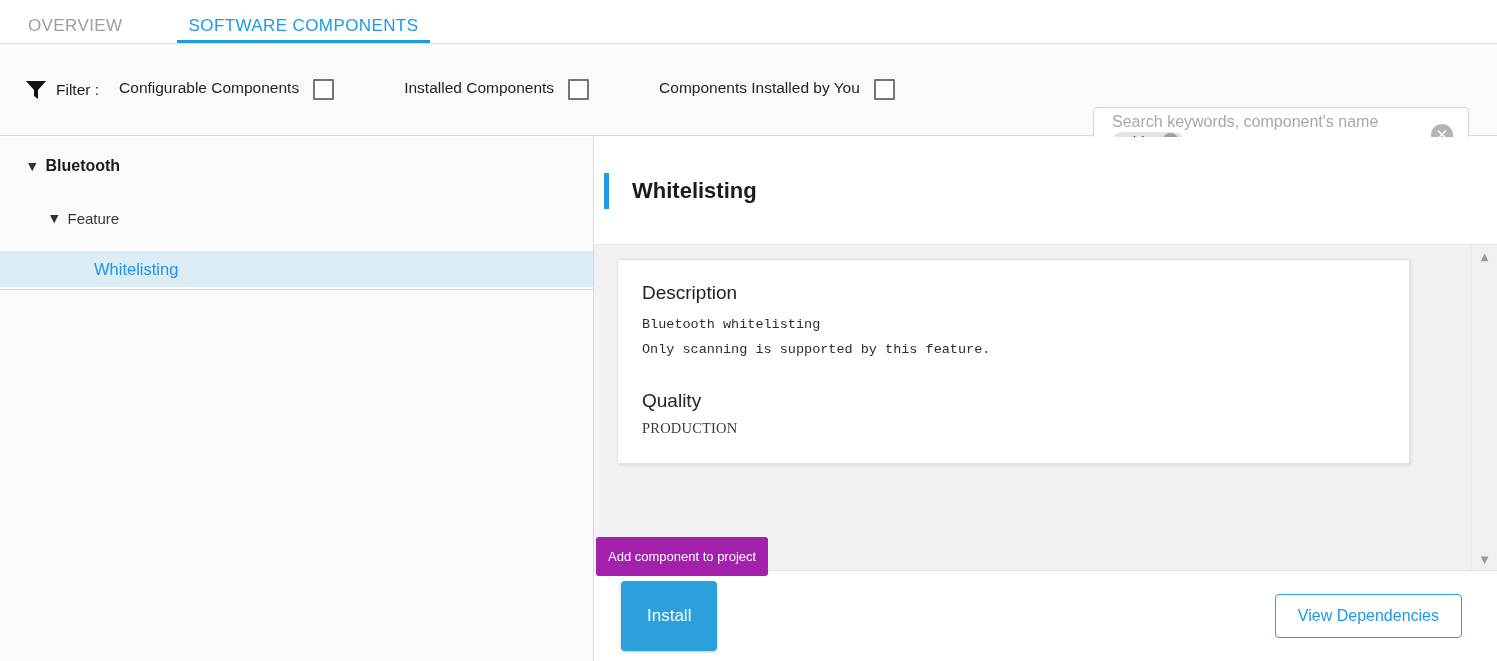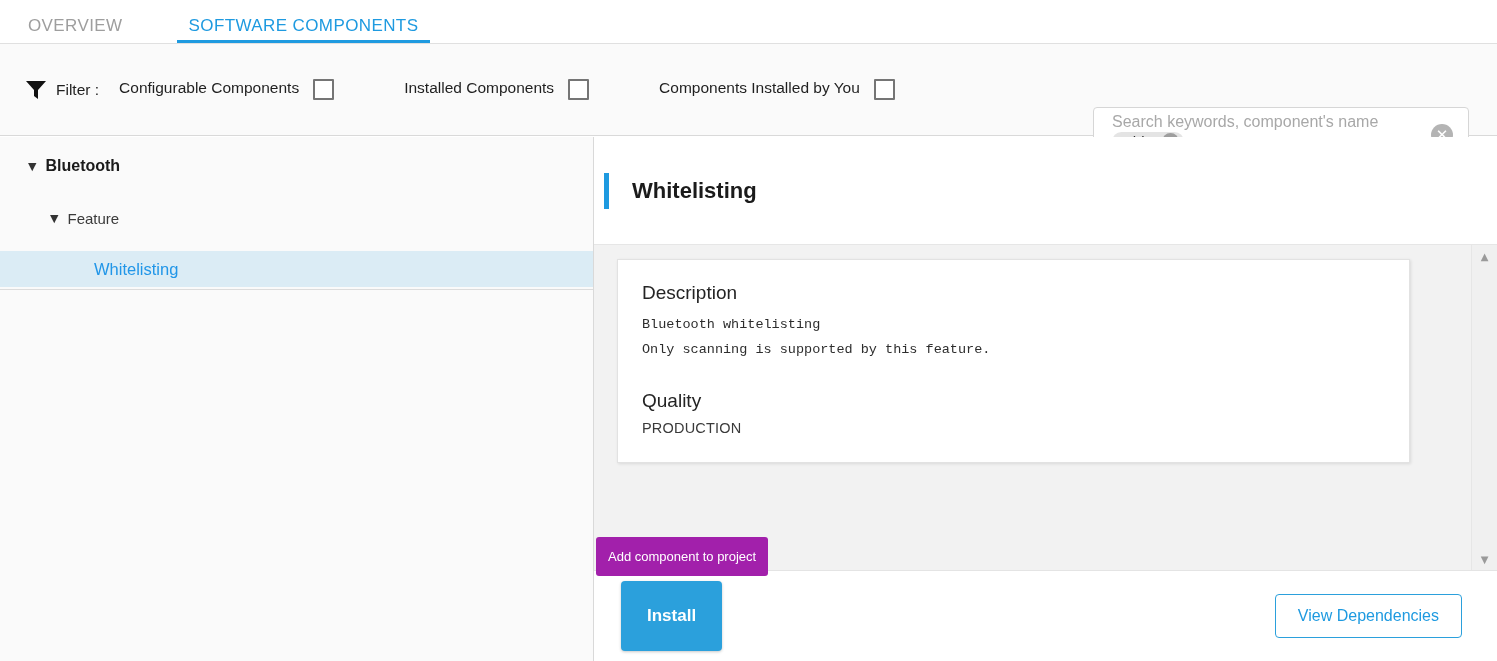--- a/index.html
+++ b/index.html
@@ -269,20 +269,21 @@
     font-size: 13.5px;
     color: #2d2d2d;
     line-height: 25px;
     white-space: pre;
   }
   .card-h.second { margin-top: 28px; }
   .quality-val {
     font-size: 14.5px;
     color: #3a3a3a;
     letter-spacing: 0.2px;
+    font-family: Liberation Serif, serif;
   }
 
   
   .vscroll {
     position: absolute;
     top: 108px;
     right: 0;
     bottom: 91px;
     width: 25px;
     background: #f0f0f0;
@@ -327,21 +328,21 @@
     display: flex;
     align-items: center;
     justify-content: space-between;
     padding: 0 35px 0 27px;
     box-sizing: border-box;
   }
   .btn-primary {
     background: #2ba0dc;
     color: #ffffff;
     font-size: 17px;
-    font-weight: bold;
+    font-weight: normal;
     border: none;
     border-radius: 4px;
     padding: 25px 26px;
     cursor: pointer;
     box-shadow: 0 1px 3px rgba(0,0,0,0.22);
     font-family: "Liberation Sans", sans-serif;
   }
   .btn-outline {
     background: #ffffff;
     color: #1e9ae0;

